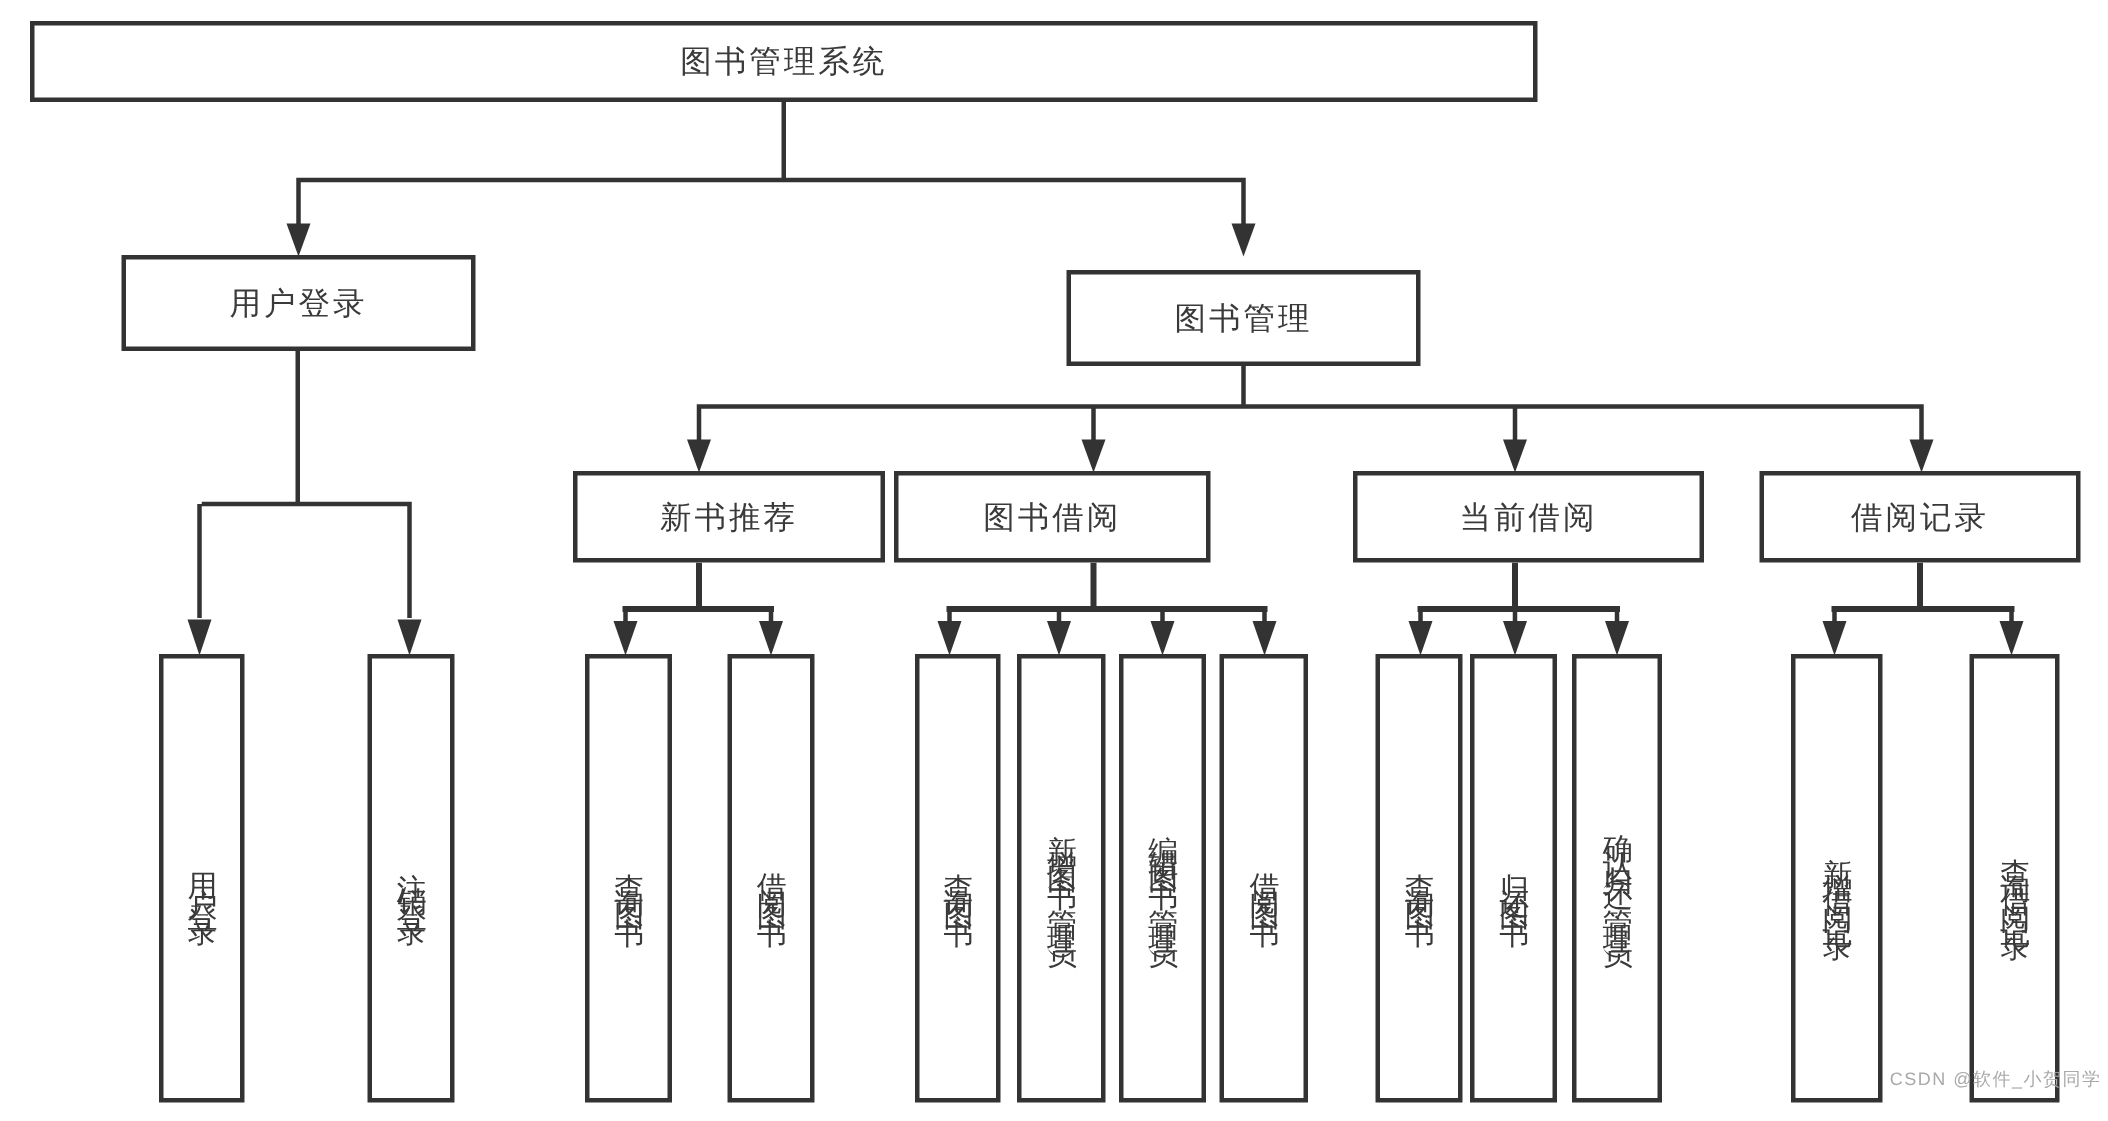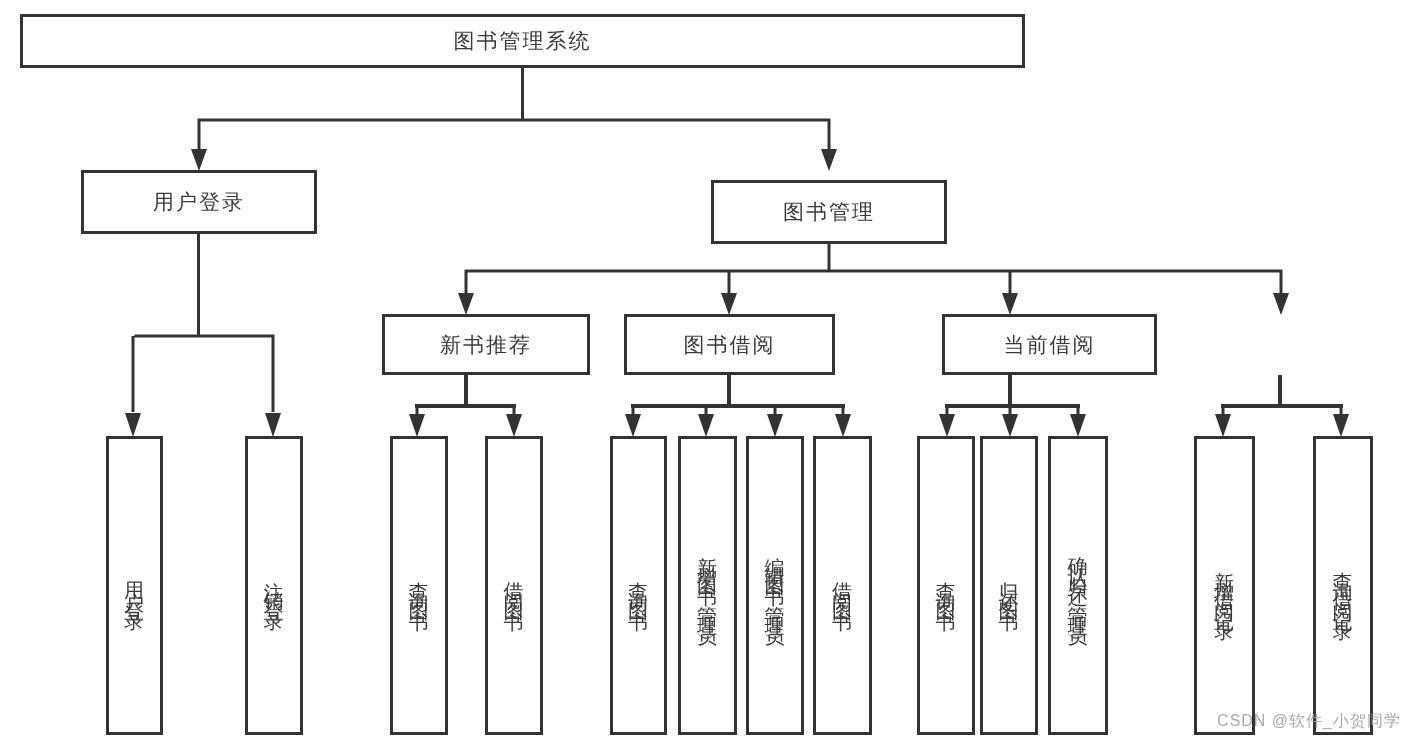--- a/index.html
+++ b/index.html
@@ -23,21 +23,21 @@
   .leaf{font-size:20px;}
   .leaf .vtext{
     writing-mode:vertical-rl;
     letter-spacing:10px;
     line-height:1;
     color:#3a3a3a;
   }
   #watermark{
     position:absolute;
     right:4px;top:711px;
-    font-size:16px;
+    font-size:12px;
     color:#a9a9a9;
     letter-spacing:1px;
     white-space:nowrap;
   }
 </style>
 </head>
 <body>
 
 <div id="stage">
 
@@ -104,25 +104,28 @@
   <div class="node h-node" style="left:81px;top:170px;width:236px;height:64px;">
     <span>用户登录</span>
   </div>
   <div class="node h-node" style="left:711px;top:170px;width:236px;height:64px;margin-top:10px;">
     <span>图书管理</span>
   </div>
 
   <div class="node h-node" style="left:382px;top:314px;width:208px;height:61px;">
     <span>新书推荐</span>
   </div>
-  <div class="node h-node" style="left:624px;top:314px;width:211px;height:61px;">
+  <div class="node h-node" style="left:596px;top:314px;width:211px;height:61px;">
     <span>图书借阅</span>
   </div>
-  <div class="node h-node" style="left:942px;top:314px;width:215px;height:61px;">
+  <div class="node h-node" style="left:902px;top:314px;width:234px;height:61px;">
     <span>当前借阅</span>
+  </div>
+  <div class="node h-node" style="left:1173px;top:314px;width:214px;height:61px;">
+    <span>借阅记录</span>
   </div>
 
   <div class="node leaf" style="left:106px;top:436px;width:57px;height:299px;">
     <span class="vtext">用户登录</span>
   </div>
   <div class="node leaf" style="left:245px;top:436px;width:58px;height:299px;">
     <span class="vtext">注销登录</span>
   </div>
 
   <div class="node leaf" style="left:390px;top:436px;width:58px;height:299px;">

